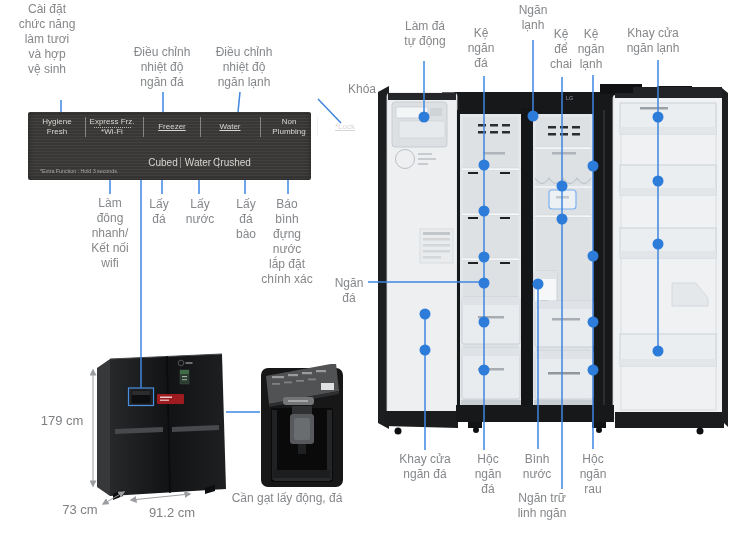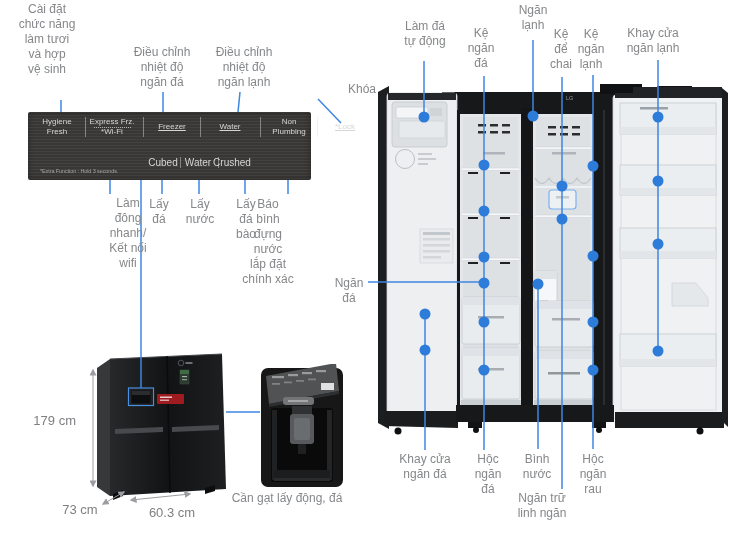--- a/index.html
+++ b/index.html
@@ -316,33 +316,33 @@
 và hợp
 vệ sinh</div>
 <div class="lbl" style="left:162px;top:45px">Điều chỉnh
 nhiệt độ
 ngăn đá</div>
 <div class="lbl" style="left:244px;top:45px">Điều chỉnh
 nhiệt độ
 ngăn lạnh</div>
 <div class="lbl" style="left:362px;top:82px">Khóa</div>
 
-<div class="lbl" style="left:128px;top:196px">Làm
+<div class="lbl" style="left:110px;top:196px">Làm
 đông
 nhanh/
 Kết nối
 wifi</div>
 <div class="lbl" style="left:159px;top:197px">Lấy
 đá</div>
 <div class="lbl" style="left:200px;top:197px">Lấy
 nước</div>
 <div class="lbl" style="left:246px;top:197px">Lấy
 đá
 bào</div>
-<div class="lbl" style="left:268px;top:197px">Báo
+<div class="lbl" style="left:287px;top:197px">Báo
 bình
 đựng
 nước
 lắp đặt
 chính xác</div>
 <div class="lbl" style="left:349px;top:276px">Ngăn
 đá</div>
 
 <div class="lbl" style="left:425px;top:19px">Làm đá
 tự động</div>
@@ -368,15 +368,15 @@
 <div class="lbl" style="left:537px;top:452px">Bình
 nước</div>
 <div class="lbl" style="left:593px;top:452px">Hộc
 ngăn
 rau</div>
 <div class="lbl" style="left:542px;top:491px">Ngăn trữ
 linh ngăn</div>
 
 <div class="lbl" style="left:287px;top:491px">Cần gạt lấy động, đá</div>
 
-<div class="dim" style="left:16px;top:413px;width:60px;text-align:right">179 cm</div>
+<div class="dim" style="left:32px;top:413px;width:60px;text-align:center">179 cm</div>
 <div class="dim c" style="left:80px;top:502px">73 cm</div>
-<div class="dim c" style="left:172px;top:505px">60.3 cm</div>
+<div class="dim c" style="left:172px;top:505px">91.2 cm</div>
 
 </body></html>

